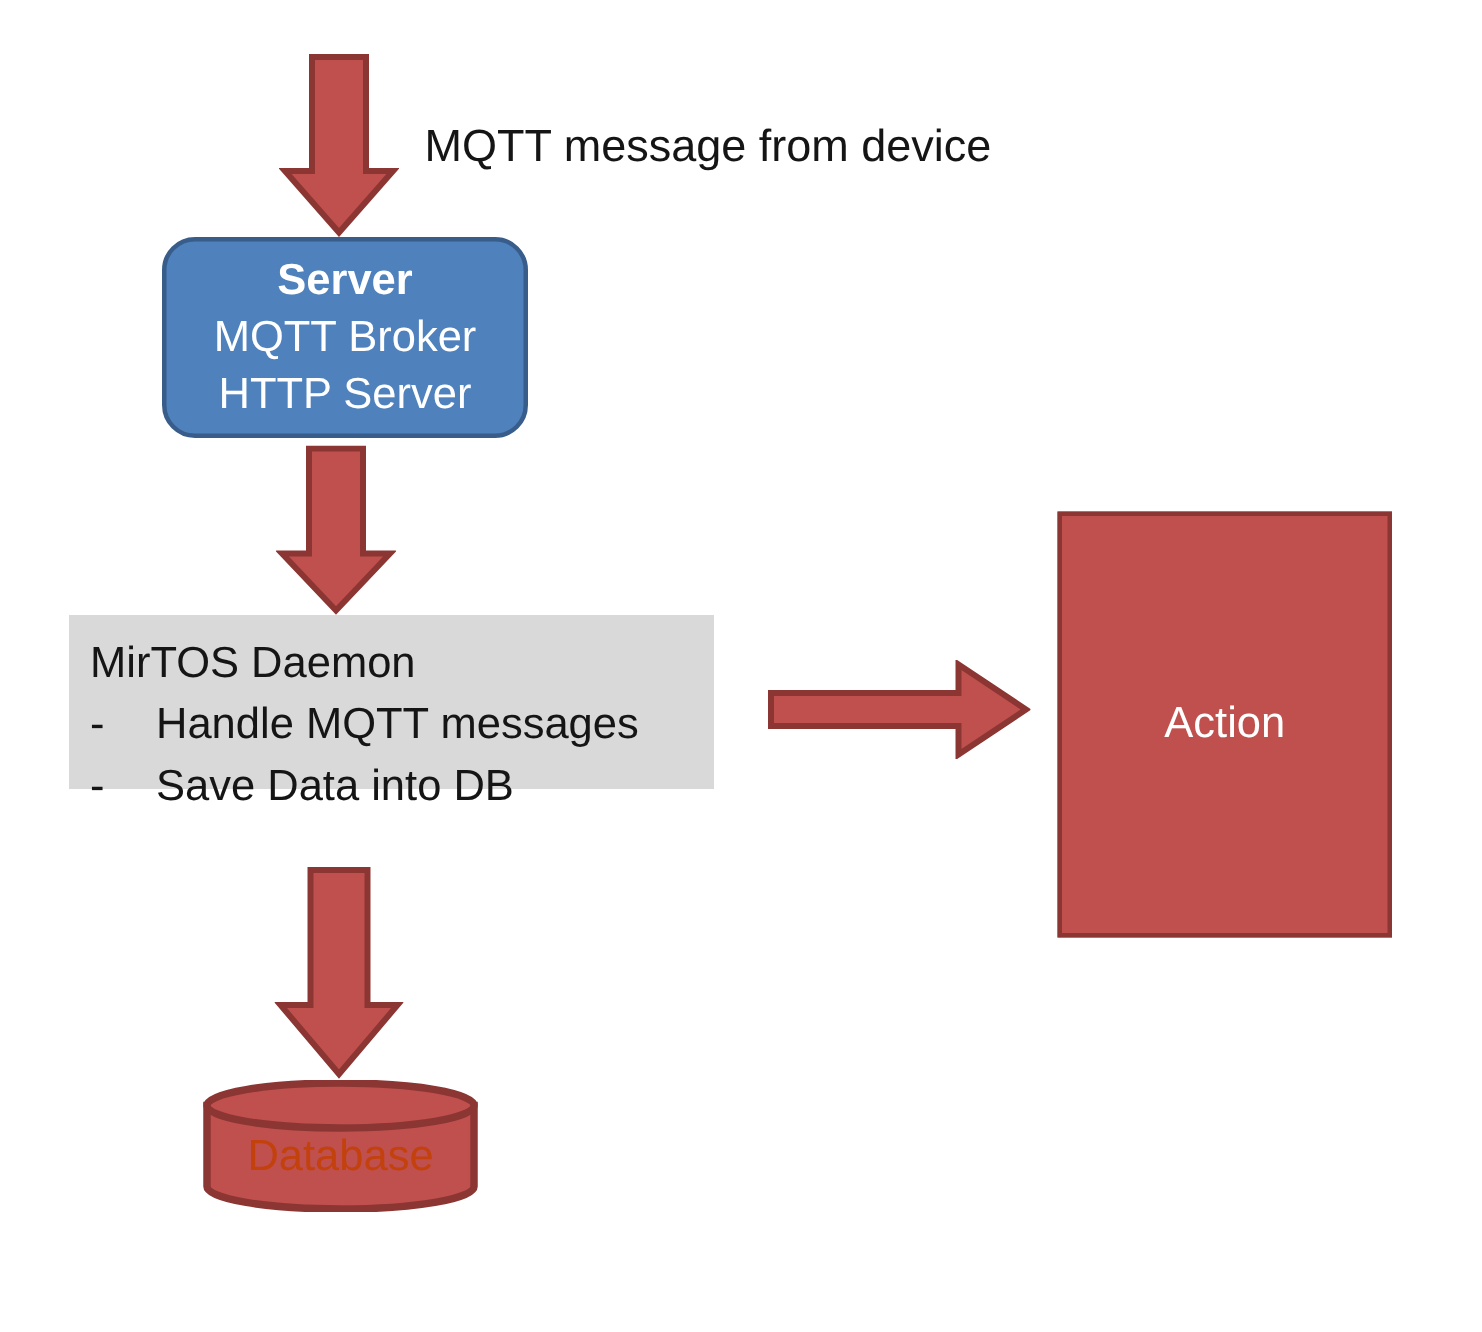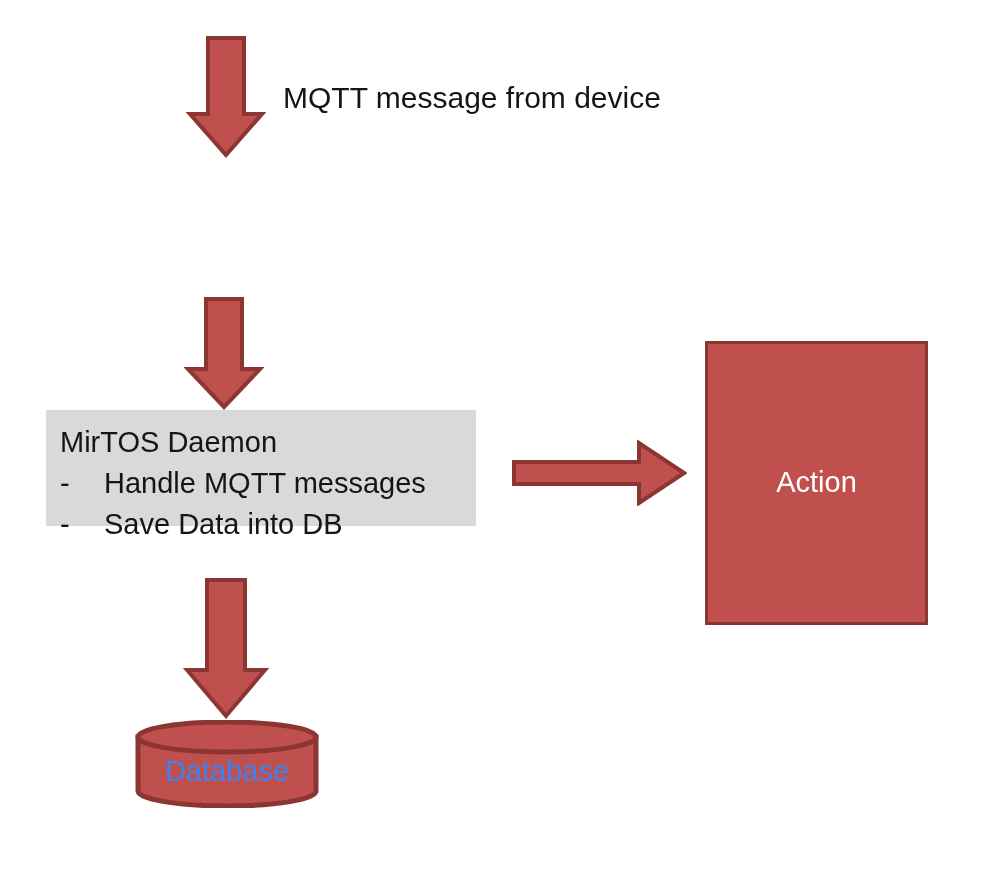--- a/index.html
+++ b/index.html
@@ -107,21 +107,21 @@
   }
   #database-node .dblabel {
     position: absolute;
     left: 0;
     top: 0;
     width: 184px;
     height: 88px;
     display: flex;
     align-items: center;
     justify-content: center;
-    color: #3b82f6;
+    color: #c2410c;
     font-size: 29px;
     padding-top: 14px;
     box-sizing: border-box;
   }
   
   .arrow {
     position: absolute;
   }
   #arrow-down-1 { left: 186px; top: 36px;  width: 80px;  height: 122px; }
   #arrow-down-2 { left: 184px; top: 297px; width: 80px;  height: 113px; }
@@ -134,20 +134,25 @@
 <div id="canvas">
 
   <div class="caption" id="mqtt-caption">MQTT message from device</div>
 
   <div class="arrow" id="arrow-down-1">
     <svg width="80" height="122" viewBox="0 0 80 122" xmlns="http://www.w3.org/2000/svg">
       <polygon points="22,2 58,2 58,78 76,78 40,119 4,78 22,78" fill="#c0504d" stroke="#8c3634" stroke-width="4" stroke-linejoin="miter"></polygon>
     </svg>
   </div>
 
+  <div class="node" id="server-box">
+    <div class="ttl">Server</div>
+    <div>MQTT Broker</div>
+    <div>HTTP Server</div>
+  </div>
 
   <div class="arrow" id="arrow-down-2">
     <svg width="80" height="113" viewBox="0 0 80 113" xmlns="http://www.w3.org/2000/svg">
       <polygon points="22,2 58,2 58,72 76,72 40,110 4,72 22,72" fill="#c0504d" stroke="#8c3634" stroke-width="4" stroke-linejoin="miter"></polygon>
     </svg>
   </div>
 
   <div class="node" id="daemon-box">
     <div>MirTOS Daemon</div>
     <div class="bullet-row">

